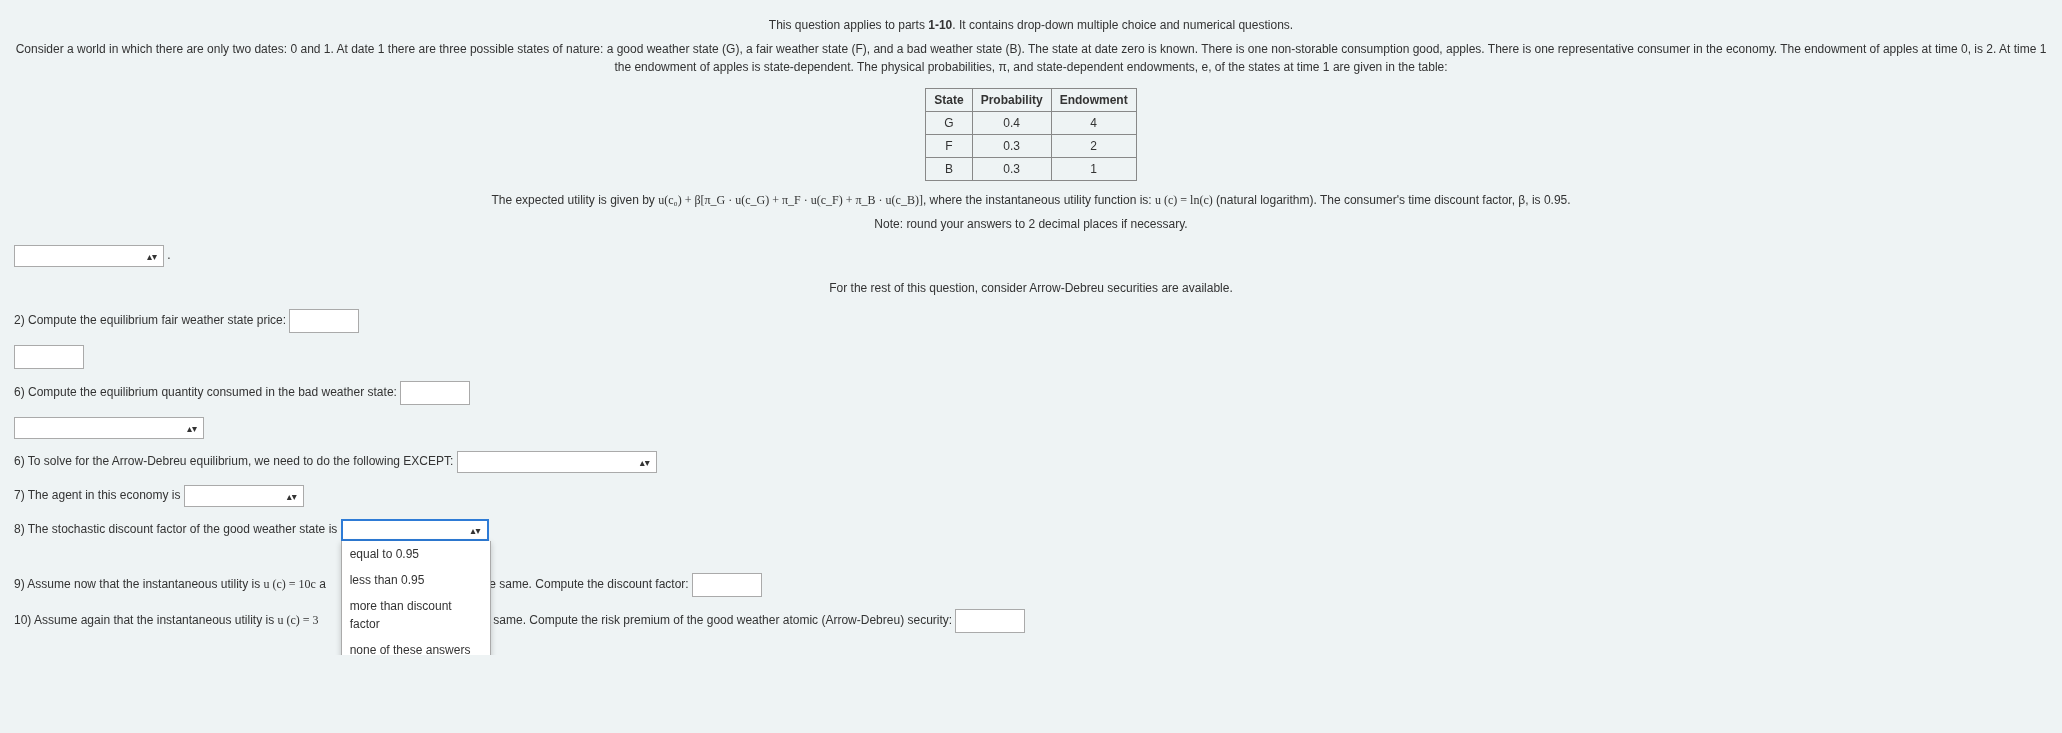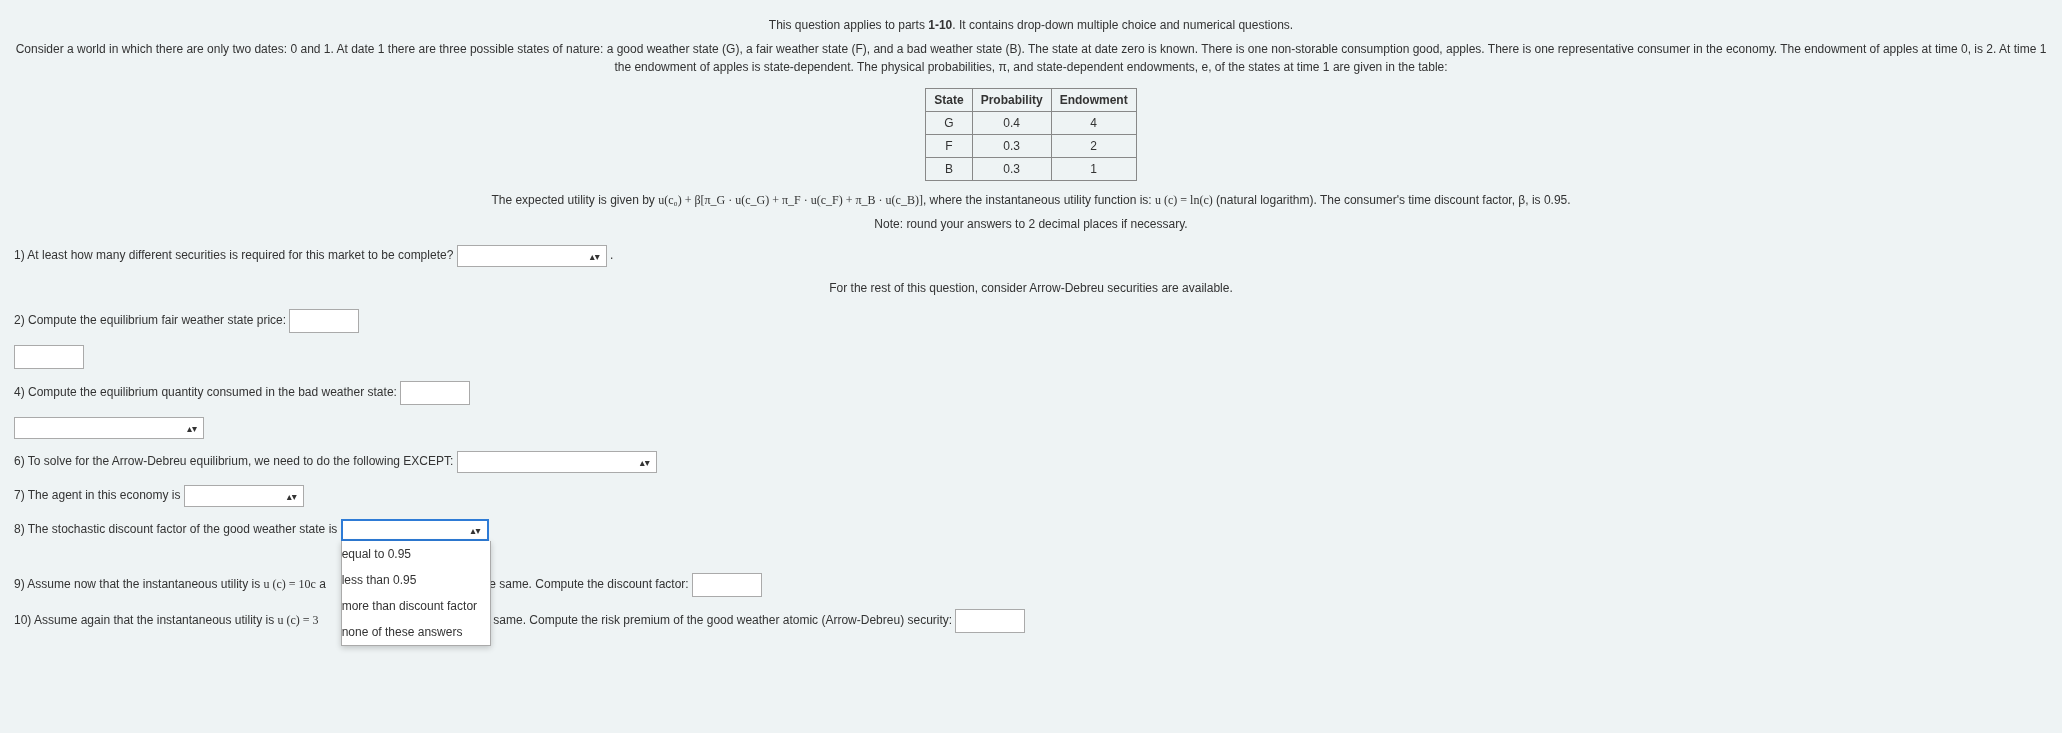--- a/index.html
+++ b/index.html
@@ -63,21 +63,21 @@
     top: 100%;
     left: 0;
     right: 0;
     background: #fff;
     border: 1px solid #aaa;
     border-top: none;
     box-shadow: 0 2px 6px rgba(0,0,0,0.2);
     z-index: 10;
   }
   .dropdown-menu .item {
-    padding: 4px 0;
+    padding: 4px 8px;
     font-size: 12px;
     cursor: pointer;
   }
   .w-150 { min-width: 150px; }
   .w-190 { min-width: 190px; }
   .w-200 { min-width: 200px; }
   .w-120 { min-width: 120px; }
   .w-140 { min-width: 148px; }
 </style>
 </head>
@@ -114,42 +114,41 @@
 </tbody>
   </table>
 
 <p>
   <span>The expected utility is given by </span><span class="formula">u(c₀) + β[π_G · u(c_G) + π_F · u(c_F) + π_B · u(c_B)]</span><span>, where the instantaneous utility function is: </span><span class="formula">u (c) = ln(c)</span><span> (natural logarithm). The consumer's time discount factor, β, is 0.95.</span>
 </p>
 
 <p>Note: round your answers to 2 decimal places if necessary.</p>
 
 <div class="question-line">
-  <span>1) At least how many different securities is required for this market to be complete?</span>
   <span class="select-wrap">
     <span class="select-box w-150">
       <span class="caret">▴▾</span>
     </span>
   </span>
   <span>.</span>
 </div>
 
 <p>For the rest of this question, consider Arrow-Debreu securities are available.</p>
 
 <div class="question-line">
   <span>2) Compute the equilibrium fair weather state price:</span>
   <input class="text-input" type="text" style="">
 </div>
 
 <div class="question-line">
   <input class="text-input" type="text" style="">
 </div>
 
 <div class="question-line">
-  <span>4) Compute the equilibrium quantity consumed in the bad weather state:</span>
+  <span>6) Compute the equilibrium quantity consumed in the bad weather state:</span>
   <input class="text-input" type="text" style="">
 </div>
 
 <div class="question-line">
   <span class="select-wrap">
     <span class="select-box w-190">
       <span class="caret">▴▾</span>
     </span>
   </span>
 </div>

